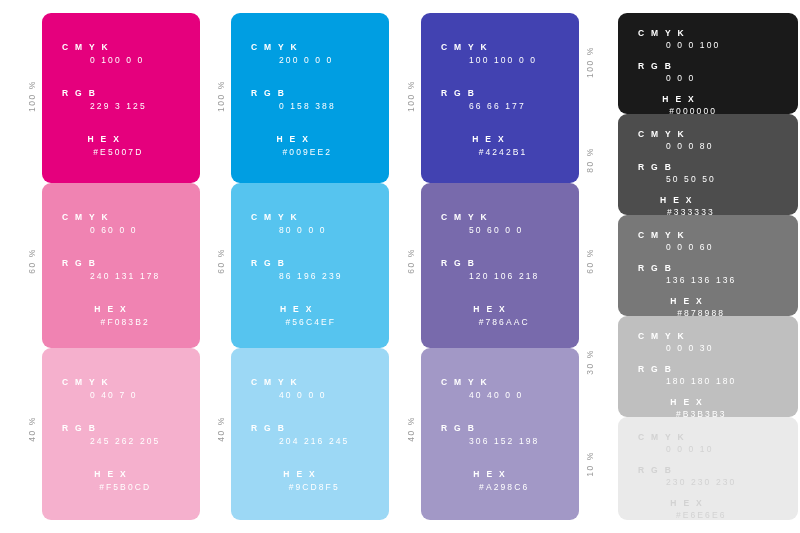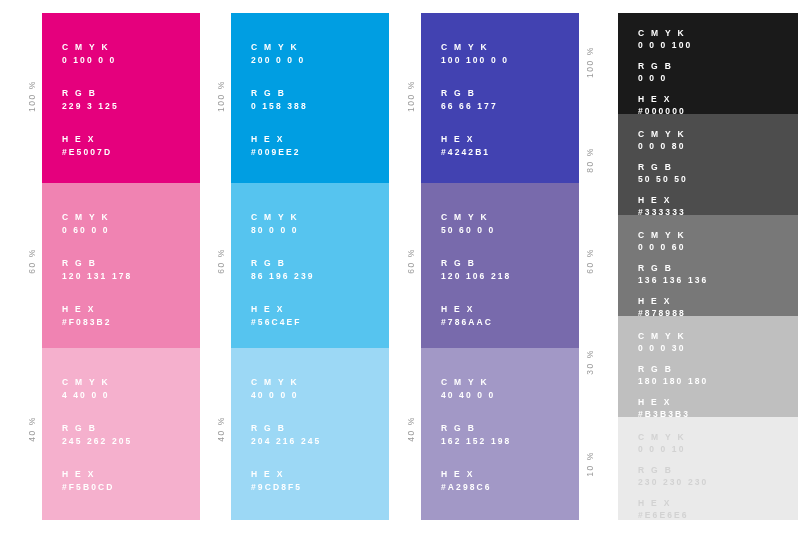--- a/index.html
+++ b/index.html
@@ -48,42 +48,44 @@
     writing-mode: vertical-rl;
     transform: rotate(180deg);
     white-space: nowrap;
     font-family: "Liberation Sans", sans-serif;
   }
 
   
   .swatch {
     position: relative;
     box-sizing: border-box;
+    border-radius: 9px;
   }
   .swatch-inner {
     position: absolute;
     left: 20px;
     top: 28px;
   }
   .field { margin-bottom: 20px; }
-  .field:last-child { margin-bottom: 0; }
+  .field:last-child { margin-bottom: 0; text-align: center; }
 
   .field-label {
     font-size: 8.5px;
     font-weight: bold;
     letter-spacing: 2.3px;
     line-height: 12px;
     white-space: nowrap;
   }
   .field-value {
     font-size: 8.5px;
-    font-weight: bold;
+    font-weight: normal;
     letter-spacing: 2.1px;
     line-height: 14px;
     white-space: nowrap;
+    margin-left: 28px;
   }
 
   
   .gray .swatch-inner { top: 14px; left: 20px; }
   .gray .field { margin-bottom: 8px; }
   .gray .field-label { line-height: 12px; }
   .gray .field-value { line-height: 13px; }
 </style>
 </head>
 <body>
@@ -112,33 +114,33 @@
         </div>
       </div>
       <div class="swatch" style="height: 165px; background: rgb(240, 131, 178); color: rgb(255, 255, 255);">
         <div class="swatch-inner">
           <div class="field">
             <div class="field-label">C M Y K</div>
             <div class="field-value">0 60 0 0</div>
           </div>
           <div class="field">
             <div class="field-label">R G B</div>
-            <div class="field-value">120 131 178</div>
+            <div class="field-value">240 131 178</div>
           </div>
           <div class="field">
             <div class="field-label">H E X</div>
             <div class="field-value">#F083B2</div>
           </div>
         </div>
       </div>
       <div class="swatch" style="height: 172px; background: rgb(245, 176, 205); color: rgb(255, 255, 255);">
         <div class="swatch-inner">
           <div class="field">
             <div class="field-label">C M Y K</div>
-            <div class="field-value">4 40 0 0</div>
+            <div class="field-value">0 40 7 0</div>
           </div>
           <div class="field">
             <div class="field-label">R G B</div>
             <div class="field-value">245 262 205</div>
           </div>
           <div class="field">
             <div class="field-label">H E X</div>
             <div class="field-value">#F5B0CD</div>
           </div>
         </div>
@@ -238,21 +240,21 @@
         </div>
       </div>
       <div class="swatch" style="height: 172px; background: rgb(162, 152, 198); color: rgb(255, 255, 255);">
         <div class="swatch-inner">
           <div class="field">
             <div class="field-label">C M Y K</div>
             <div class="field-value">40 40 0 0</div>
           </div>
           <div class="field">
             <div class="field-label">R G B</div>
-            <div class="field-value">162 152 198</div>
+            <div class="field-value">306 152 198</div>
           </div>
           <div class="field">
             <div class="field-label">H E X</div>
             <div class="field-value">#A298C6</div>
           </div>
         </div>
       </div>
     </div>
     <div class="pct-rail" style="left: 582px; top: 13px;">
       <div class="pct-label" style="top: 32.5px;">100 %</div>

